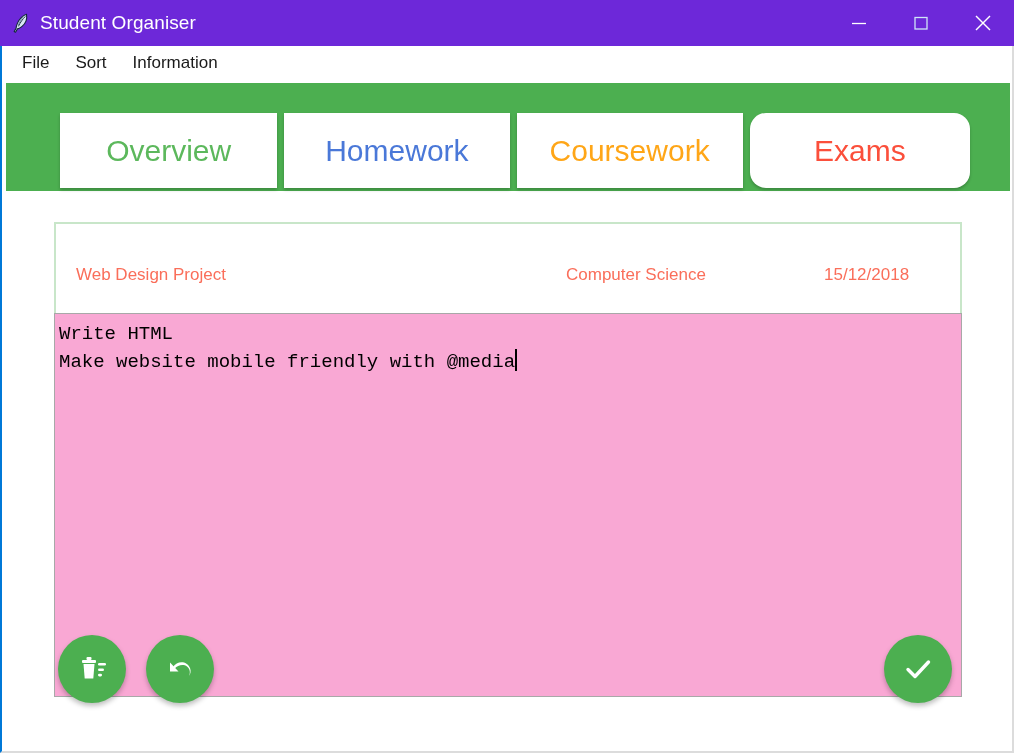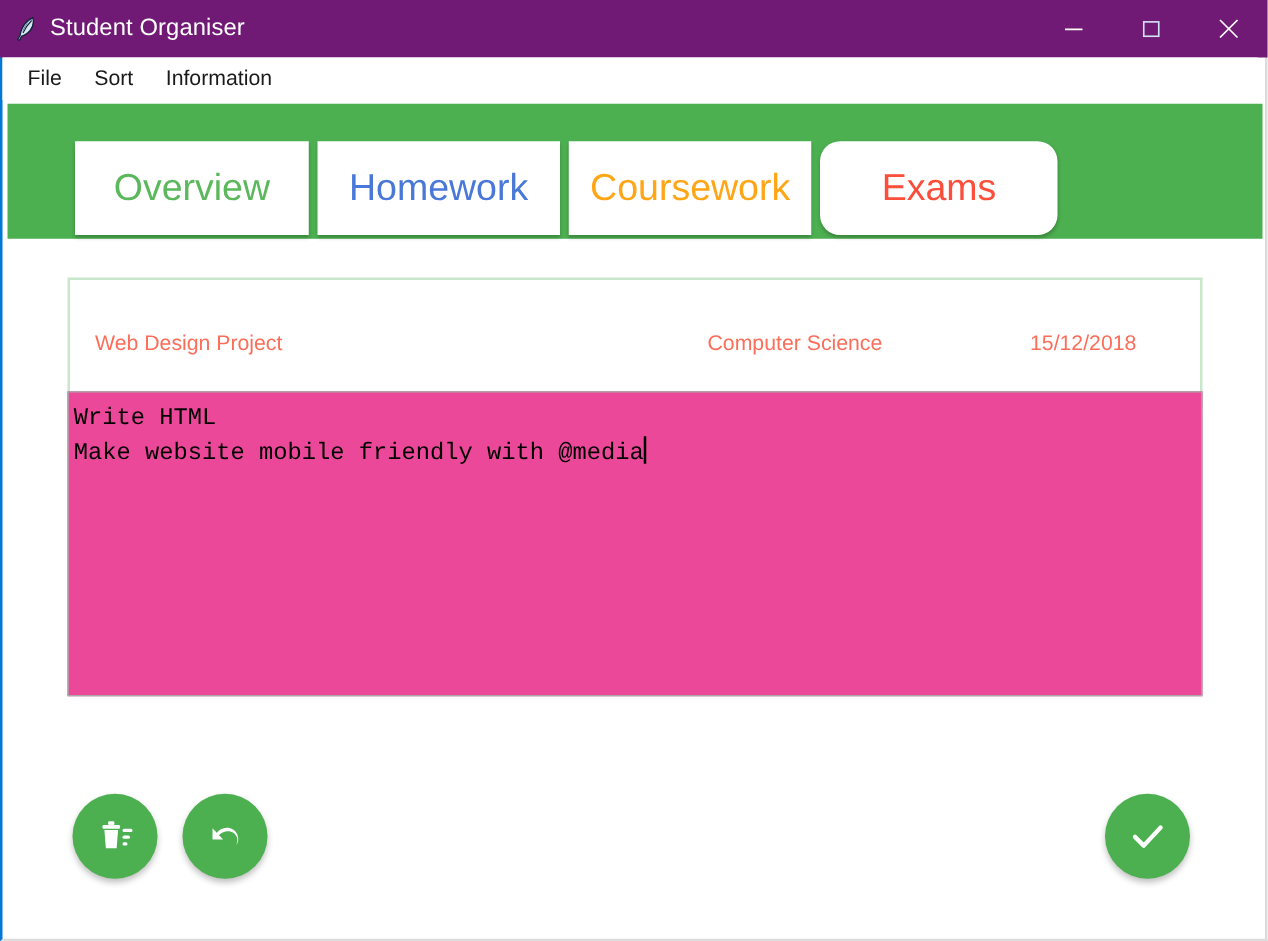--- a/index.html
+++ b/index.html
@@ -27,21 +27,21 @@
     border-bottom: 2px solid #dcdcdc;
   }
 
   
   #title-bar {
     position: absolute;
     left: -2px;
     top: 0;
     width: 1014px;
     height: 46px;
-    background: #701a75;
+    background: #6d28d9;
     display: flex;
     align-items: center;
   }
   #app-icon {
     width: 22px;
     height: 22px;
     margin-left: 10px;
     margin-right: 8px;
     flex: none;
     display: block;
@@ -100,21 +100,21 @@
     width: 1004px;
     height: 108px;
     background: #4CAF50;
   }
 
   
   #tab-strip {
     position: absolute;
     left: 58px;
     top: 113px;
-    width: 786px;
+    width: 910px;
     height: 75px;
     display: flex;
     align-items: stretch;
     gap: 7px;
   }
   .tab {
     background: #ffffff;
     box-shadow: 0 2px 3px rgba(0,0,0,0.22);
     display: flex;
     align-items: center;
@@ -154,22 +154,22 @@
   #item-title   { position: absolute; left: 20px; }
   #item-subject { position: absolute; left: 510px; }
   #item-date    { position: absolute; left: 768px; }
 
   
   #notes-area {
     position: absolute;
     left: 52px;
     top: 313px;
     width: 908px;
-    height: 244px;
-    background: #ec4899;
+    height: 384px;
+    background: #f9a8d4;
     border: 1px solid #a8a8a8;
     box-sizing: border-box;
     padding: 6px 4px 4px 4px;
     overflow: hidden;
   }
   #notes-text {
     font-family: "Liberation Mono", "DejaVu Sans Mono", monospace;
     font-size: 19px;
     line-height: 28px;
     color: #000000;

